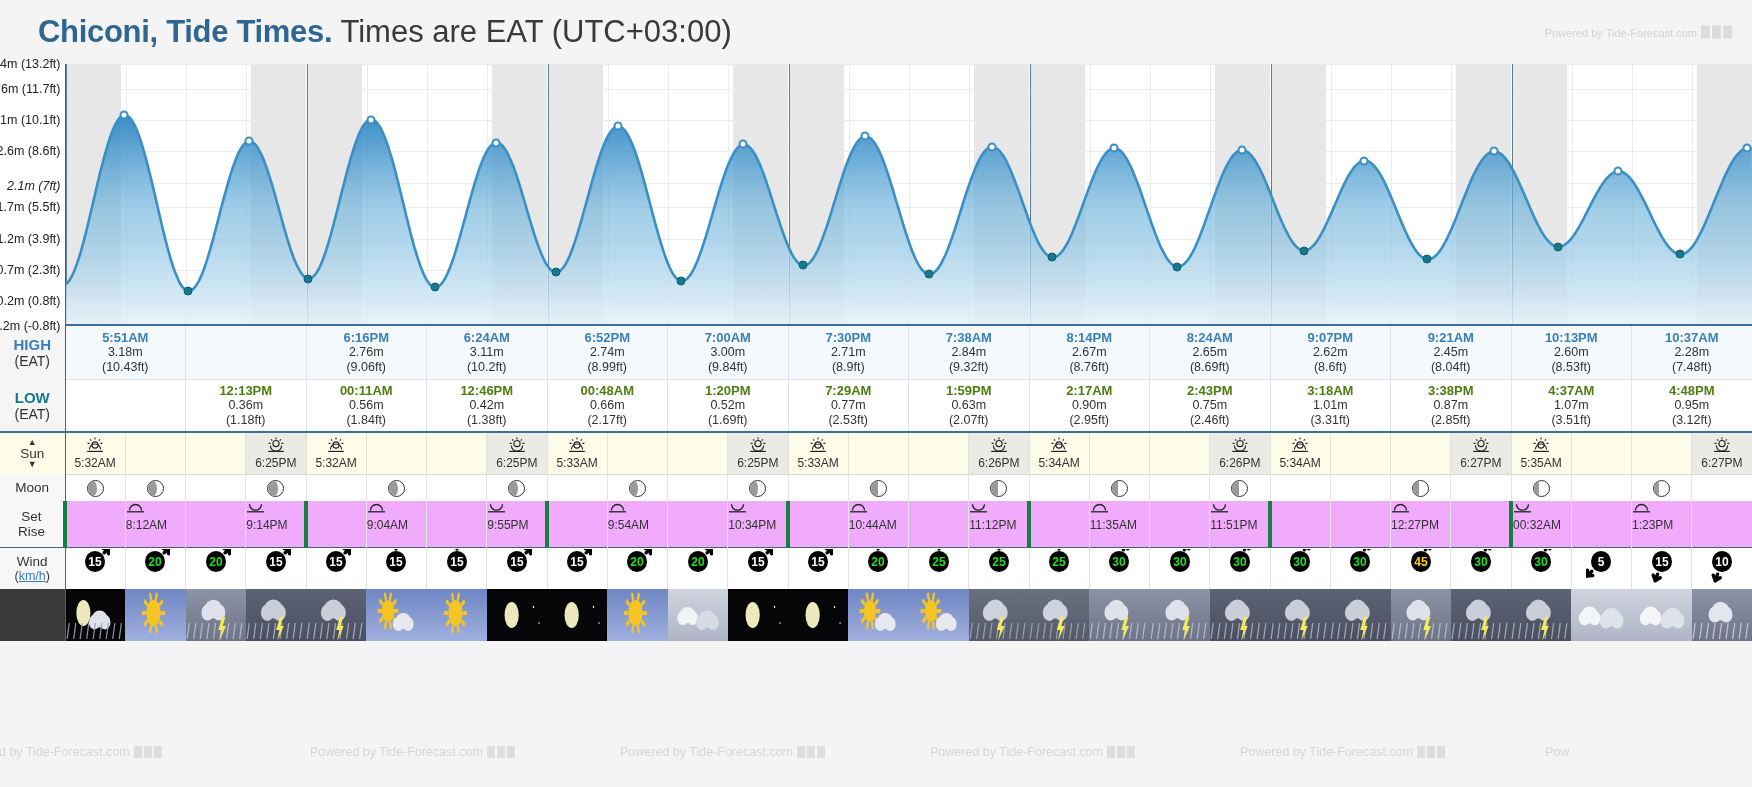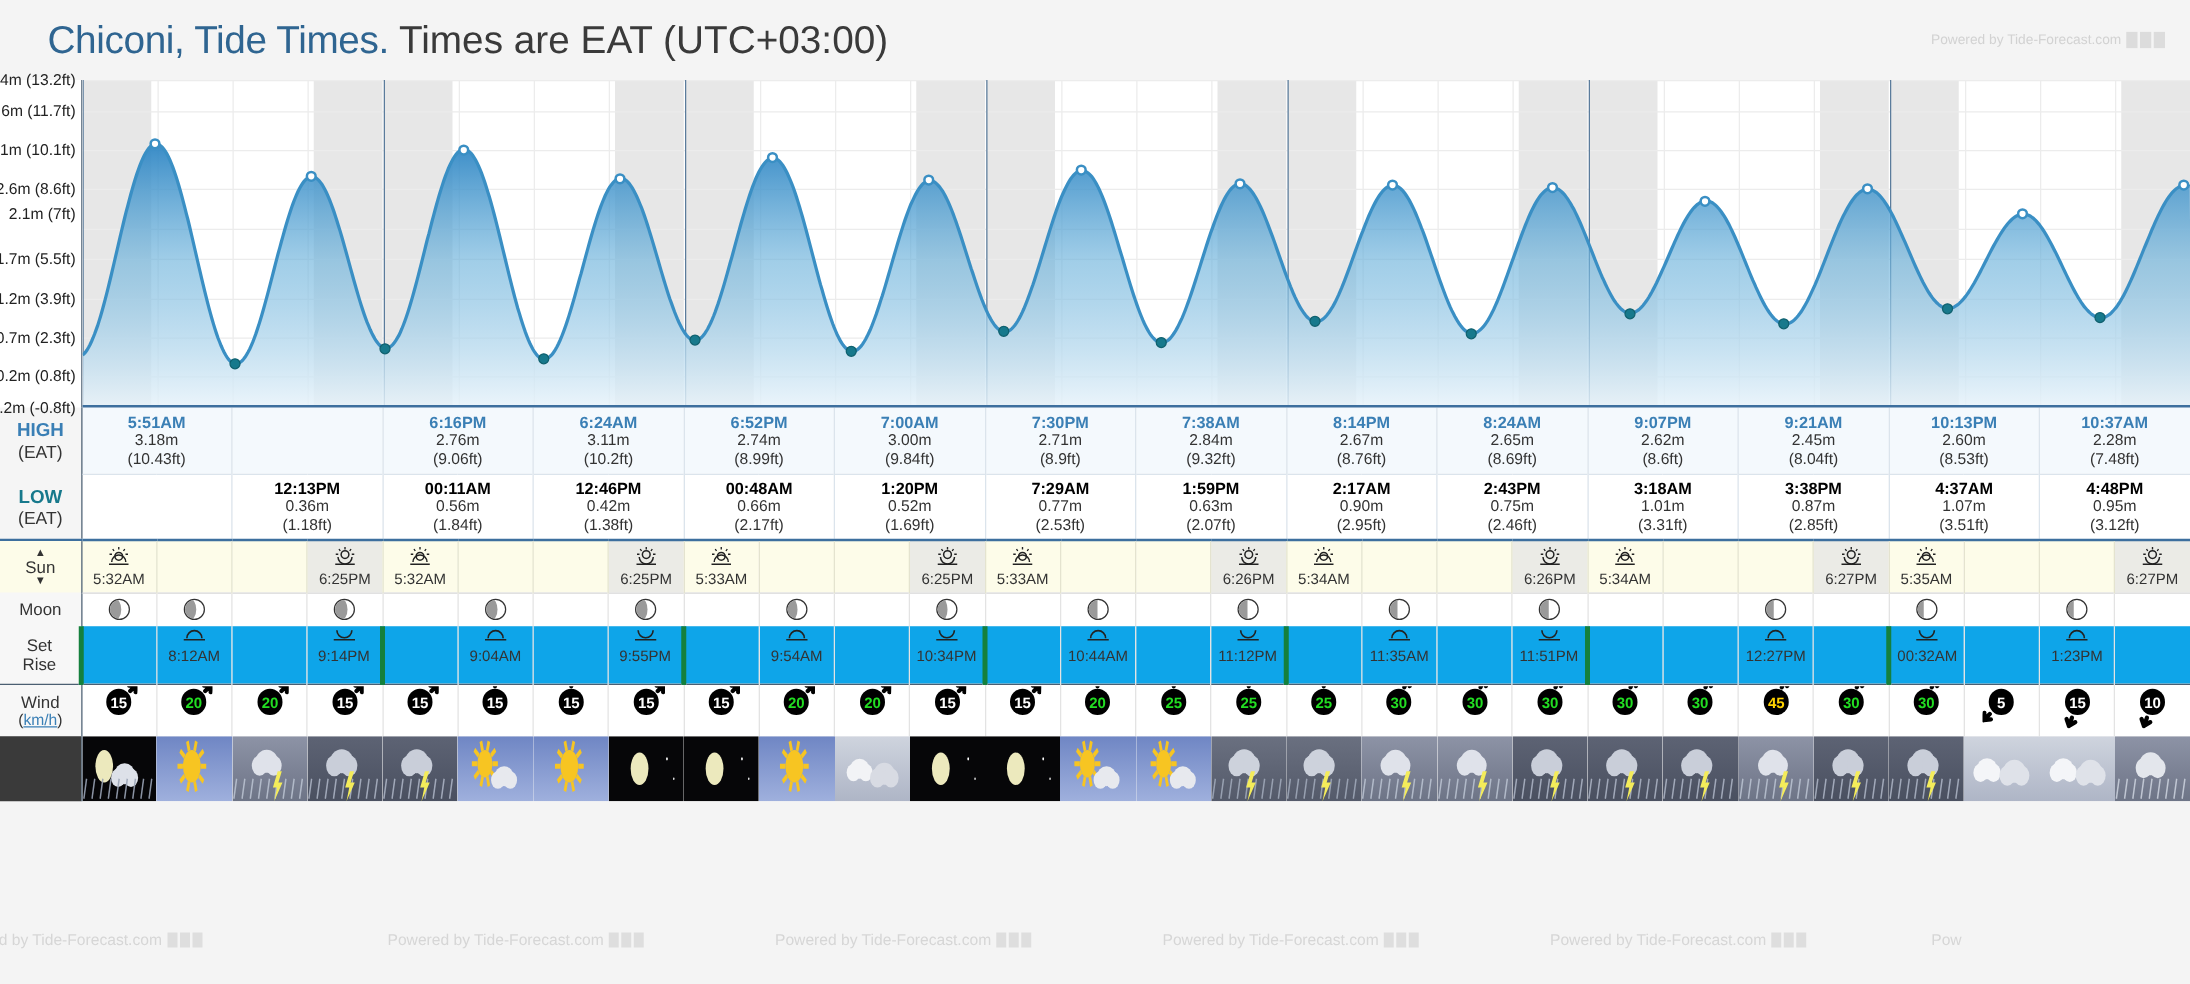--- a/index.html
+++ b/index.html
@@ -11,21 +11,21 @@
     overflow:hidden;
     position:relative;
   }
   
   #header {
     height:64px; background:#f4f4f4;
     display:flex; align-items:center; padding-left:38px;
     position:relative;
   }
   #title-wrap { font-size:31px; white-space:nowrap; }
-  #title-main { color:#2f6591; font-weight:normal; letter-spacing:-0.3px; }
+  #title-main { color:#2f6591; font-weight:bold; letter-spacing:-0.3px; }
   #title-sub { color:#3a3a3a; font-weight:normal; }
   #header-watermark {
     position:absolute; right:20px; top:50%; transform:translateY(-50%);
     font-size:11px; color:#d2d2d2; display:flex; align-items:center; gap:4px;
   }
   .wm-bars { display:flex; gap:2px; }
   .wm-bars i { display:block; width:9px; height:13px; background:#dcdcdc; }
 
   
   #board { position:relative; width:1752px; }
@@ -79,21 +79,21 @@
   .tidecell {
     text-align:center; vertical-align:middle; height:53px;
     border-right:1px solid #dbe4ec;
     font-size:12.5px; color:#333; line-height:1.18;
   }
   .tidecell.daystart { border-left:1px solid #4b5f72; }
   .tc-high { background:#f4f9fd; }
   .tc-low  { background:#ffffff; border-top:1px solid #dbe4ec; }
   .tidecell .tm { font-weight:bold; font-size:13px; display:block; }
   .tc-high .tm { color:#3a7fb5; }
-  .tc-low  .tm { color:#000000; }
+  .tc-low  .tm { color:#4d7c0f; }
 
   
   .sunlabel {
     background:#fdfce9; text-align:center; font-size:13.5px; color:#333;
     border-right:1px solid #4b5f72; border-top:2px solid #3d6f9e; position:relative;
   }
   .suncell {
     height:42px; text-align:center; vertical-align:middle;
     background:#fdfce9; border-right:1px solid #e4e3cf;
     border-top:2px solid #3d6f9e; font-size:12px; color:#333;
@@ -107,21 +107,21 @@
   .moonlabel {
     background:#f7f7f7; text-align:center; font-size:13.5px; color:#333;
     border-right:1px solid #4b5f72;
   }
   .mooncell {
     height:27px; text-align:center; vertical-align:middle; background:#fff;
     border-right:1px solid #e3e3e3; border-top:1px solid #d8d8d8;
   }
   .mooncell.daystart { border-left:1px solid #4b5f72; }
   .msrcell {
-    height:46px; text-align:center; vertical-align:top; background:#0ea5e9;
+    height:46px; vertical-align:top; background:#f0abfc;
     border-right:1px solid #e3e3e3; font-size:12px; color:#333;
   }
   .msrcell.daystart { border-left:4px solid #15803d; }
   .msrcell .t { display:block; margin-top:1px; }
 
   
   .moonglyph { display:inline-block; width:17px; height:17px; border-radius:50%;
     border:1.3px solid #333; position:relative; overflow:hidden; background:#fff;
     vertical-align:middle; }
   .moonglyph .dark { position:absolute; top:-1px; bottom:-1px; background:#9a9a9a; }
@@ -212,21 +212,21 @@
     <tbody>
 
 
     <tr id="chartrow">
       <td id="axis-cell">
         <div id="axis-labels">
               <div class="ylab" style="top: 0px;">4m (13.2ft)</div>
               <div class="ylab" style="top: 24.9524px;">3.6m (11.7ft)</div>
               <div class="ylab" style="top: 56.1429px;">3.1m (10.1ft)</div>
               <div class="ylab" style="top: 87.3333px;">2.6m (8.6ft)</div>
-              <div class="ylab" style="top: 107px;">2.1m (7ft)</div>
+              <div class="ylab" style="top: 122px; font-style: italic;">2.1m (7ft)</div>
               <div class="ylab" style="top: 143.476px;">1.7m (5.5ft)</div>
               <div class="ylab" style="top: 174.667px;">1.2m (3.9ft)</div>
               <div class="ylab" style="top: 205.857px;">0.7m (2.3ft)</div>
               <div class="ylab" style="top: 237.048px;">0.2m (0.8ft)</div>
               <div class="ylab" style="top: 262px;">-0.2m (-0.8ft)</div>
             </div>
       </td>
       <td id="plot-cell" colspan="28">
         <div id="plot">
               <div class="nightband" style="left: 0px; width: 55.7313px;"></div>

